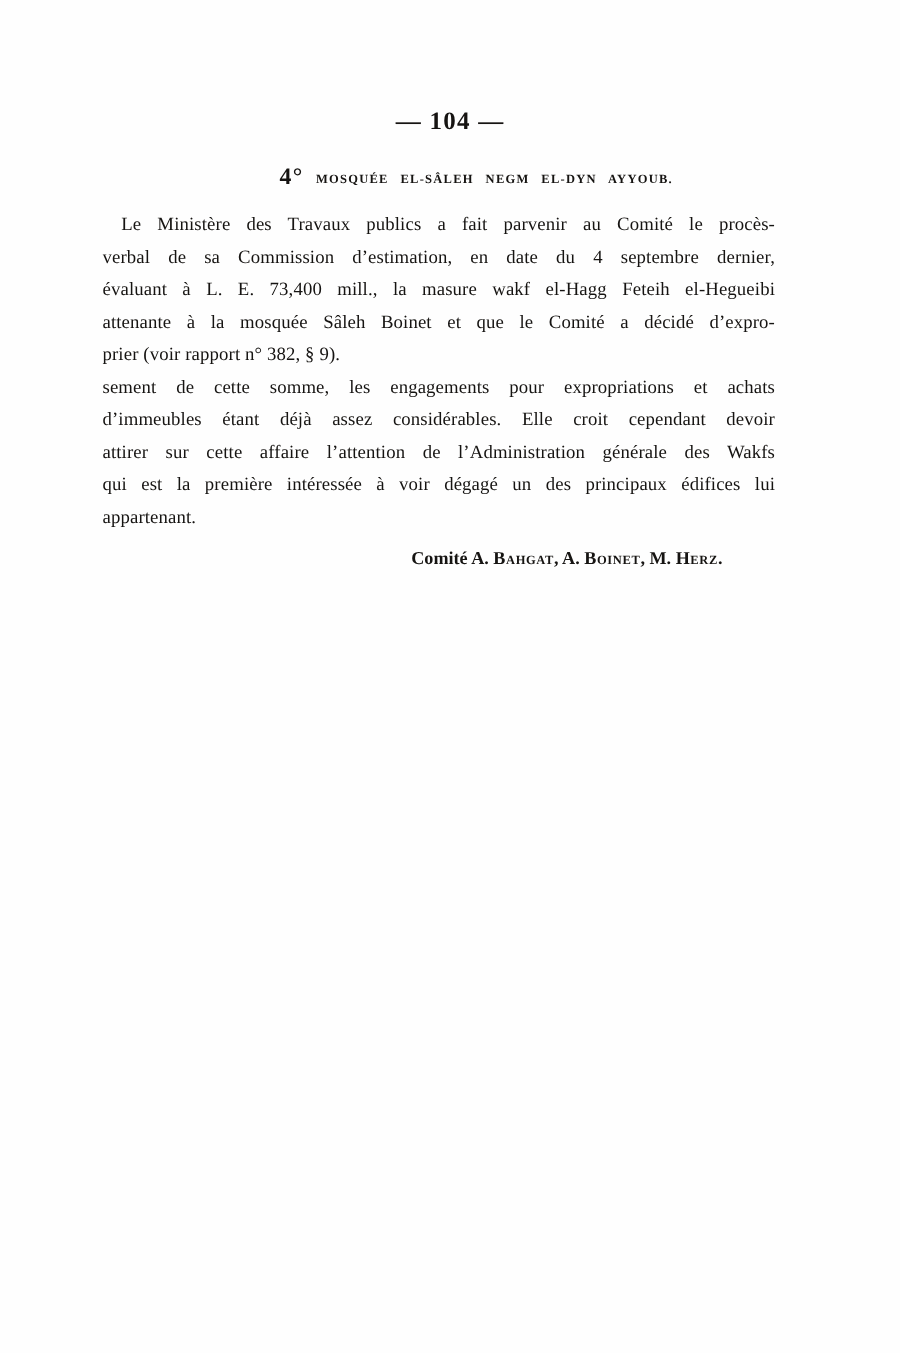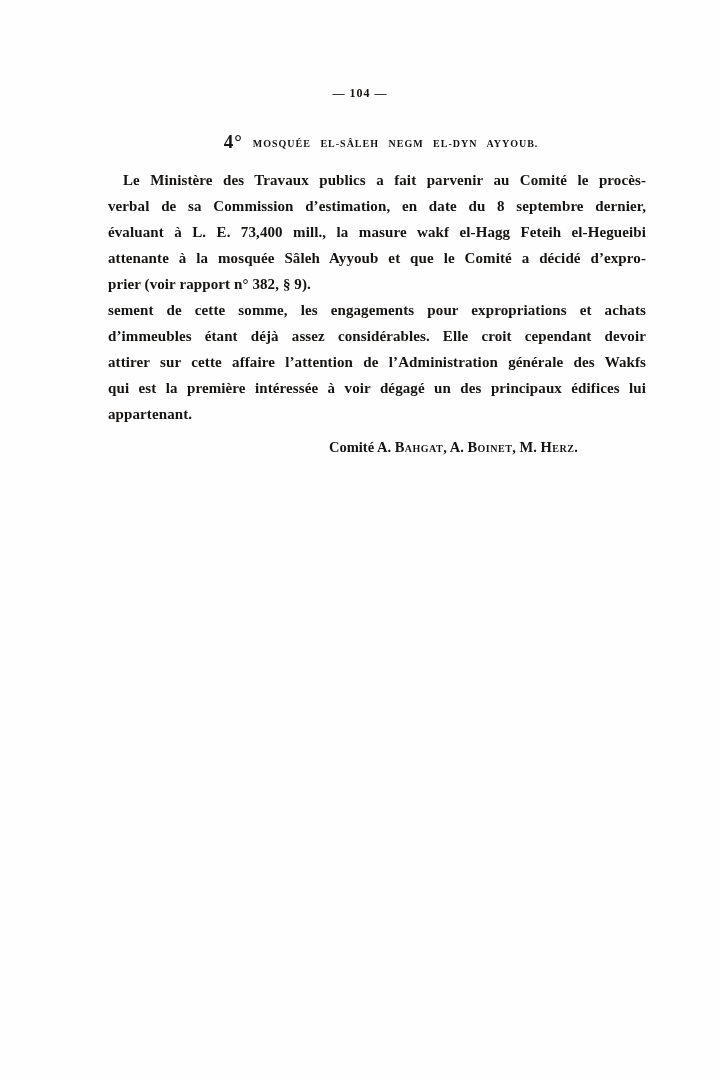--- a/index.html
+++ b/index.html
@@ -16,21 +16,21 @@
     color: #161412;
     font-family: "Liberation Serif", "DejaVu Serif", serif;
     overflow: hidden;
   }
   .page-number {
     position: absolute;
     top: 86px;
     left: 0;
     width: 720px;
     text-align: center;
-    font-size: 12px;
+    font-size: 20px;
     font-weight: bold;
     letter-spacing: 1px;
   }
   .section-heading {
     position: absolute;
     top: 131px;
     left: 91px;
     width: 538px;
     padding-left: 42px;
     box-sizing: border-box;
@@ -44,25 +44,25 @@
     vertical-align: -1px;
   }
   .heading-title {
     font-size: 10px;
     letter-spacing: 1px;
     word-spacing: 6px;
     margin-left: 6px;
   }
   .body-block {
     position: absolute;
-    left: 108px;
+    left: 82px;
     top: 167px;
     width: 538px;
     font-size: 15px;
-    font-weight: bold;
+    font-weight: normal;
     letter-spacing: 0.1px;
   }
   .text-line {
     height: 26px;
     line-height: 26px;
     text-align: justify;
     text-align-last: justify;
     -moz-text-align-last: justify;
     overflow: hidden;
     white-space: nowrap;
@@ -97,23 +97,23 @@
 
   <div class="section-heading">
     <span class="heading-numeral">4°</span>
     <span class="heading-title">MOSQUÉE EL-SÂLEH NEGM EL-DYN AYYOUB.</span>
   </div>
 
   <div class="body-block">
 
     <div>
       <div class="text-line first">Le Ministère des Travaux publics a fait parvenir au Comité le procès-</div>
-      <div class="text-line">verbal de sa Commission d’estimation, en date du 8 septembre dernier,</div>
+      <div class="text-line">verbal de sa Commission d’estimation, en date du 4 septembre dernier,</div>
       <div class="text-line">évaluant à L. E. 73,400 mill., la masure wakf el-Hagg Feteih el-Hegueibi</div>
-      <div class="text-line">attenante à la mosquée Sâleh Ayyoub et que le Comité a décidé d’expro-</div>
+      <div class="text-line">attenante à la mosquée Sâleh Boinet et que le Comité a décidé d’expro-</div>
       <div class="text-line last">prier (voir rapport n° 382, § 9).</div>
     </div>
 
     <div>
       <div class="text-line">sement de cette somme, les engagements pour expropriations et achats</div>
       <div class="text-line">d’immeubles étant déjà assez considérables. Elle croit cependant devoir</div>
       <div class="text-line">attirer sur cette affaire l’attention de l’Administration générale des Wakfs</div>
       <div class="text-line">qui est la première intéressée à voir dégagé un des principaux édifices lui</div>
       <div class="text-line last">appartenant.</div>
     </div>

